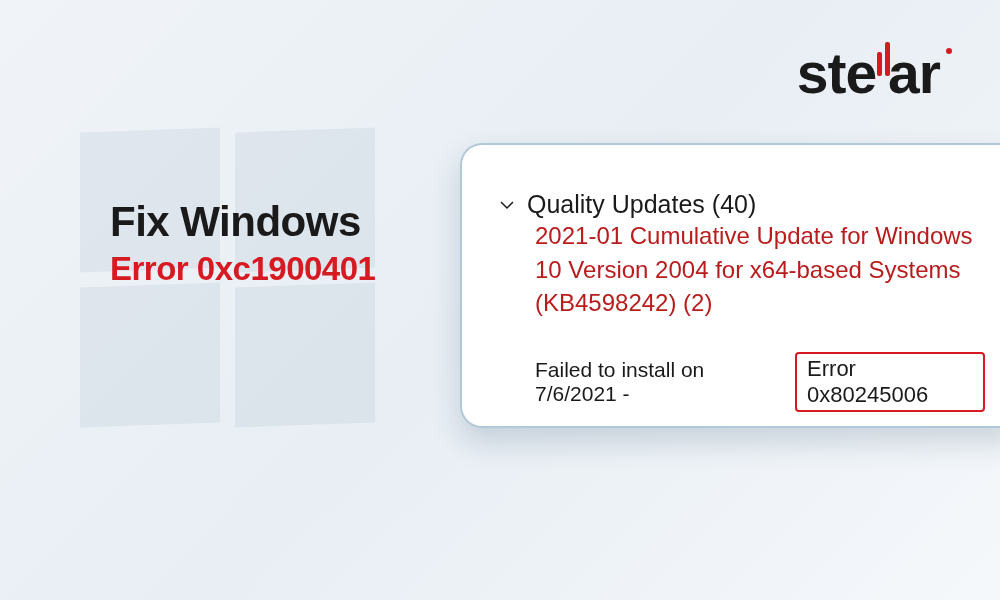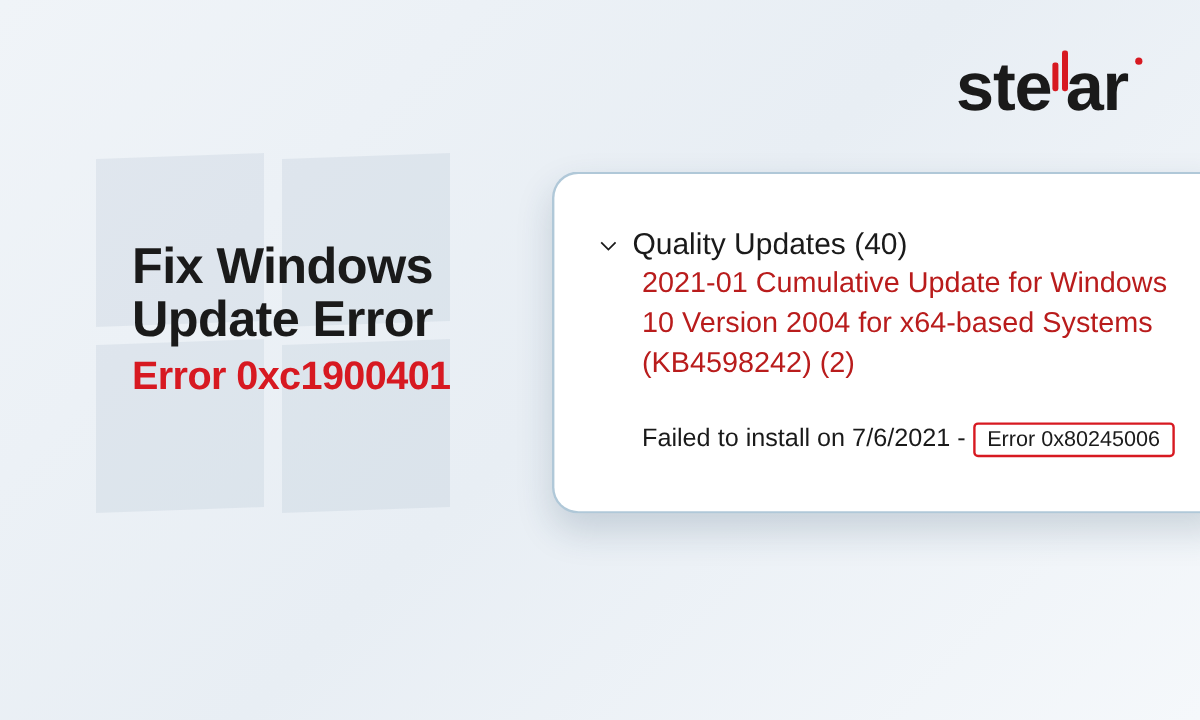--- a/index.html
+++ b/index.html
@@ -138,21 +138,21 @@
       display: flex;
       align-items: center;
       gap: 6px;
       font-size: 21px;
       color: #1a1a1a;
     }
     .error-box {
       border: 2px solid #d71921;
       border-radius: 4px;
       padding: 2px 10px;
-      font-size: 18px;
+      font-size: 22px;
       color: #1a1a1a;
     }
   </style>
 </head>
 <body>
 
 <div class="windows-bg">
   <div class="pane tl"></div>
   <div class="pane tr"></div>
   <div class="pane bl"></div>
@@ -160,21 +160,20 @@
 </div>
 
 <div class="logo">
   <span>ste</span><span class="red-bars"><span class="b1"></span><span class="b2"></span></span><span>ar</span>
   <span class="dot"></span>
 </div>
 
 <div class="headline">
   <h1>
     <span>Fix Windows</span><br>
-    <span>Update Error</span>
   </h1>
   <div class="subtitle">Error 0xc1900401</div>
 </div>
 
 <div class="card">
   <div class="section-row">
     <div class="chevron">
       <svg viewBox="0 0 20 20">
           <path d="M4 7 L10 13 L16 7" stroke="#1a1a1a" stroke-width="1.5" fill="none"></path>
         </svg>

